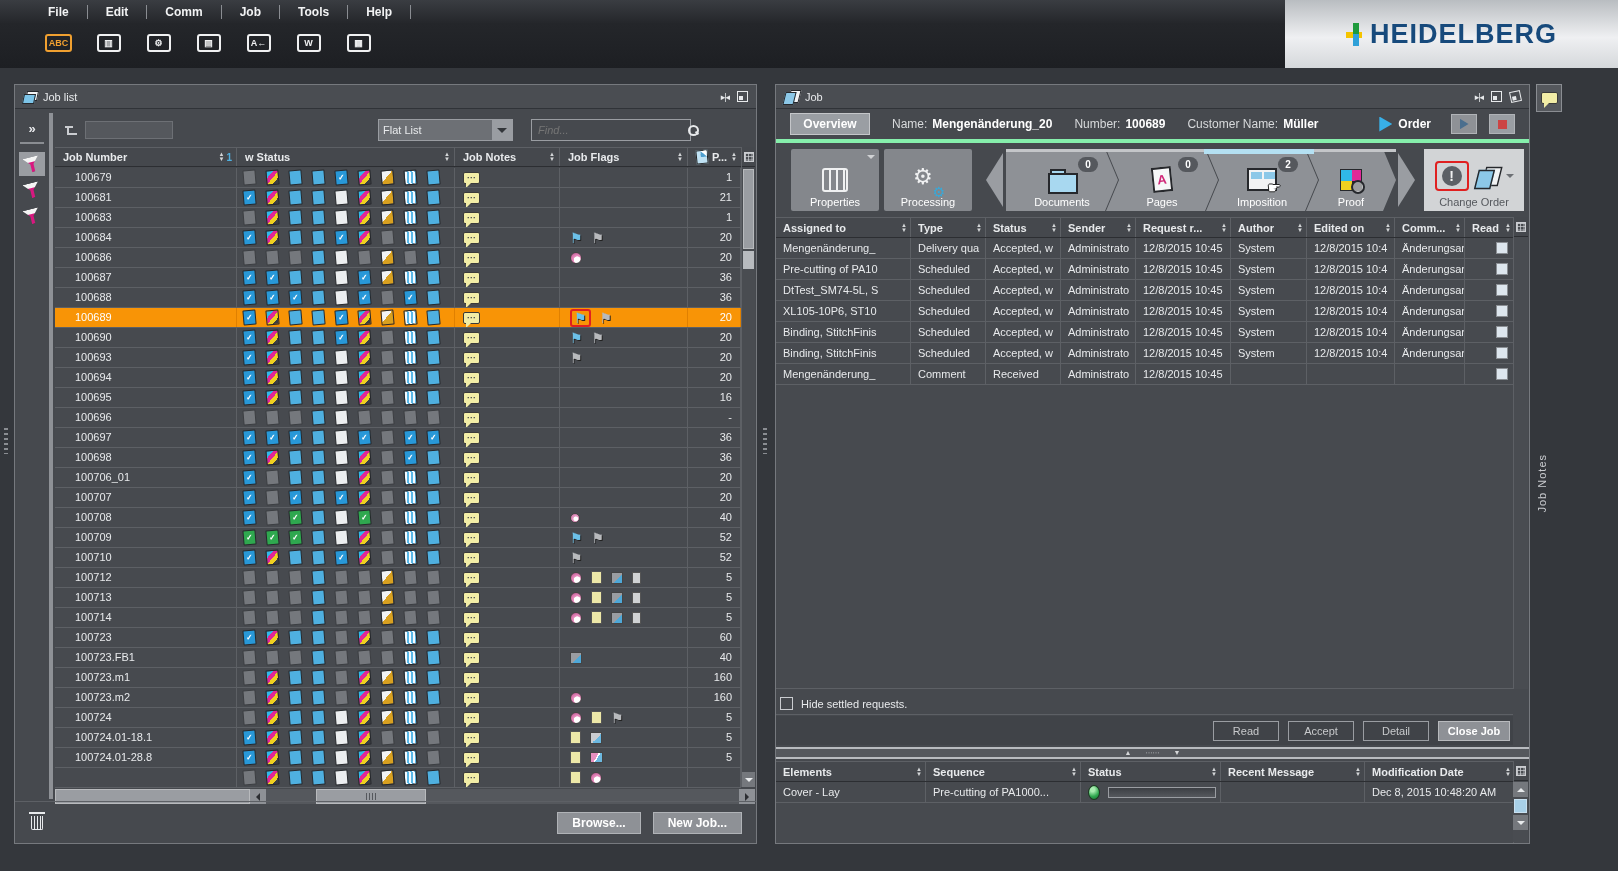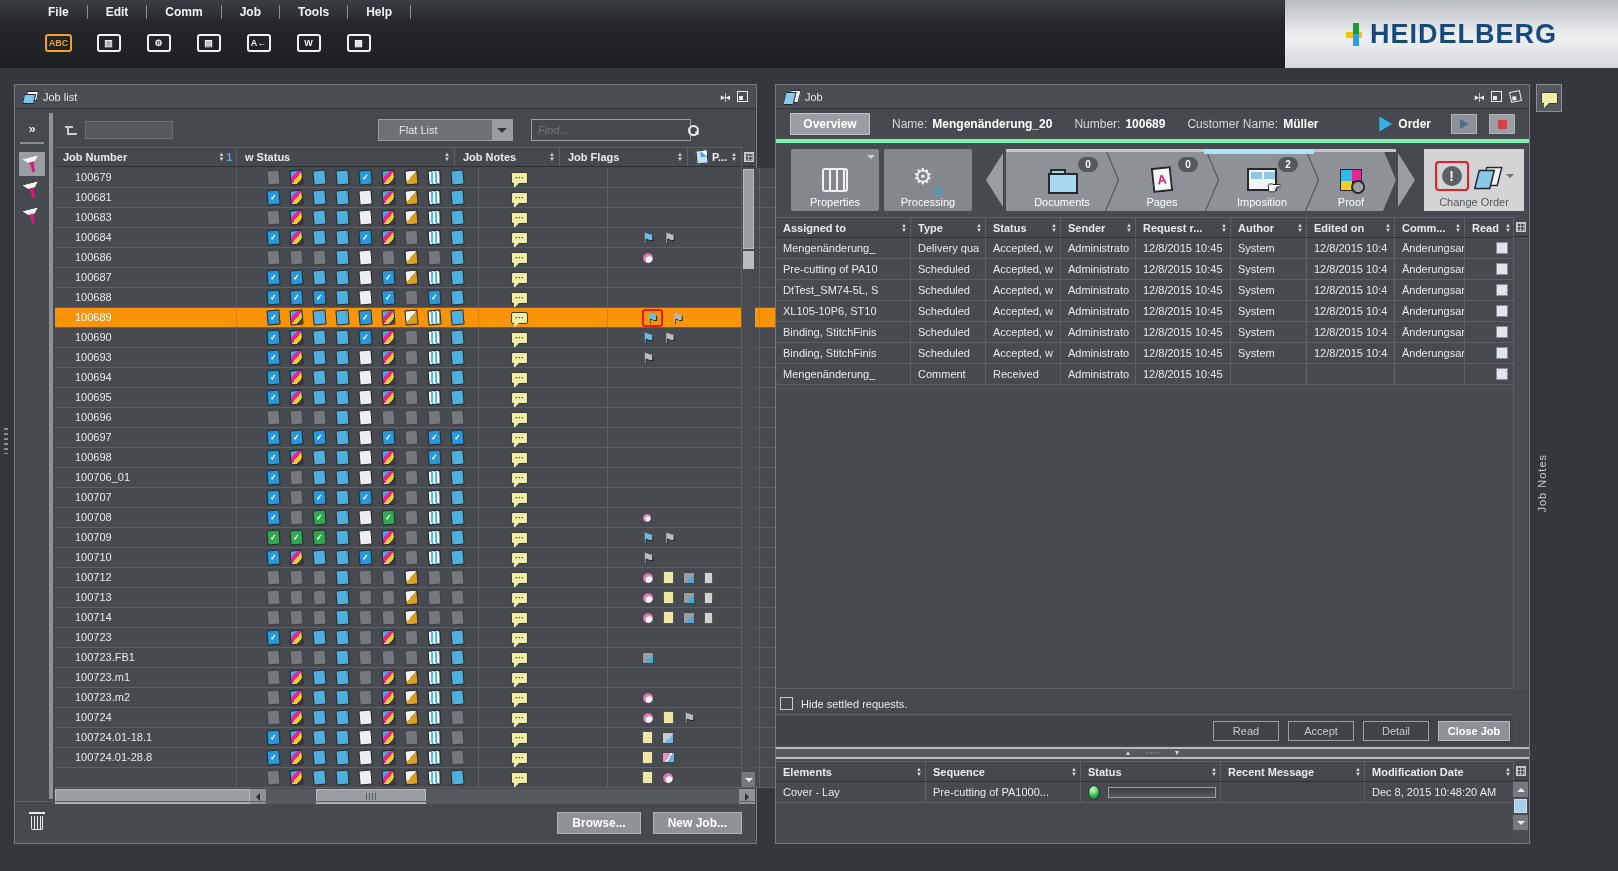--- a/index.html
+++ b/index.html
@@ -48,21 +48,21 @@
   
   .panel-joblist { left:14px; top:84px; width:743px; height:760px; }
   .jl-toolbar { position:absolute; left:40px; top:28px; right:3px; height:34px; display:flex; align-items:center; }
   .tree-ico { width:14px; height:12px; margin:0 6px 0 10px;
     background:linear-gradient(#caccd0 2px,transparent 2px) 0 2px/8px 6px no-repeat,
                linear-gradient(#caccd0 2px,transparent 2px) 4px 9px/8px 2px no-repeat,
                linear-gradient(90deg,#caccd0 2px,transparent 2px) 2px 2px/2px 9px no-repeat; }
   .tree-box { width:88px; height:18px; background:#55585d; border:1px solid #6d7075; }
   .viewmode { margin-left:205px; width:135px; height:22px; background:#6d7075; border:1px solid #9a9da2;
     display:flex; align-items:center; font-size:11px; }
-  .viewmode-label { padding-left:20px; flex:1; }
+  .viewmode-label { padding-left:4px; flex:1; }
   .viewmode-arrow { width:20px; height:100%; background:#9a9da2; display:flex; align-items:center; justify-content:center; }
   .viewmode-arrow::after { content:""; border:5px solid transparent; border-top-color:#33363a; margin-top:5px; }
   .findbox { margin-left:18px; width:160px; height:22px; background:#46494e; border:1px solid #9a9da2;
     display:flex; align-items:center; }
   .findbox input { flex:1; background:transparent; border:none; outline:none; color:#d8dadc;
     font-style:italic; font-size:11px; padding:0 6px; font-family:"Liberation Sans",sans-serif; }
   .mag { position:relative; width:12px; height:12px; margin-right:5px; }
   .mag::before { content:""; position:absolute; left:1px; top:1px; width:7px; height:7px;
     border:2px solid #e8eaec; border-radius:50%; }
   .mag::after { content:""; position:absolute; left:8px; top:8px; width:4px; height:2px;
@@ -89,21 +89,21 @@
   .sort::before { content:"▲"; } .sort::after { content:"▼"; }
   .sort-num { color:#4fb0e0; font-size:10px; margin-left:2px; }
   .w-num { width:182px; } .w-status { width:218px; } .w-notes { width:105px; }
   .w-flags { width:128px; } .w-pages { width:53px; }
   .doc-mini { position:relative; width:12px; height:14px; background:#bfe2f4; border:1px solid #222;
     margin-right:4px; transform:rotate(-6deg); flex:0 0 auto; }
   .doc-mini::after { content:""; position:absolute; right:0; top:0; border:3px solid #fff;
     border-left-color:#4fa0d0; border-bottom-color:#4fa0d0; }
 
   .jl-body { position:absolute; left:0; top:21px; height:620px; overflow:hidden; background:#474a4f; }
-  .jl-row { display:flex; height:20px; line-height:19px; font-size:11px; border-bottom:1px solid #5d6065;gap:24px; }
+  .jl-row { display:flex; height:20px; line-height:19px; font-size:11px; border-bottom:1px solid #5d6065; }
   .jl-c { border-right:1px solid #5d6065; overflow:hidden; white-space:nowrap; display:flex; align-items:center; }
   .col-num { width:182px; padding-left:20px; display:block; }
   .col-status { width:218px; padding-left:6px; gap:10px; }
   .col-notes { width:105px; padding-left:8px; }
   .col-flags { width:128px; padding-left:10px; gap:9px; }
   .col-pages { width:53px; display:block; text-align:right; padding-right:8px; }
   .jl-row.selected { background:#f89406; color:#fff; }
   .jl-row.selected .jl-c { border-right-color:#e08000; }
 
   .sic { width:13px; height:15px; flex:0 0 auto; border:1px solid #26282c; border-radius:1px;

